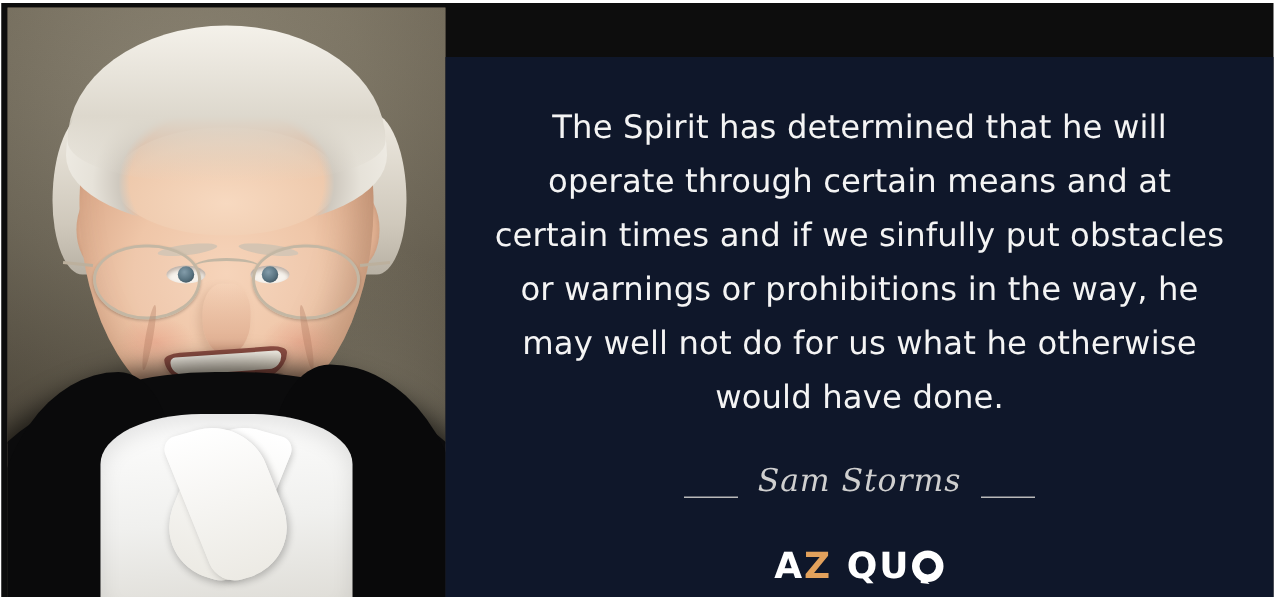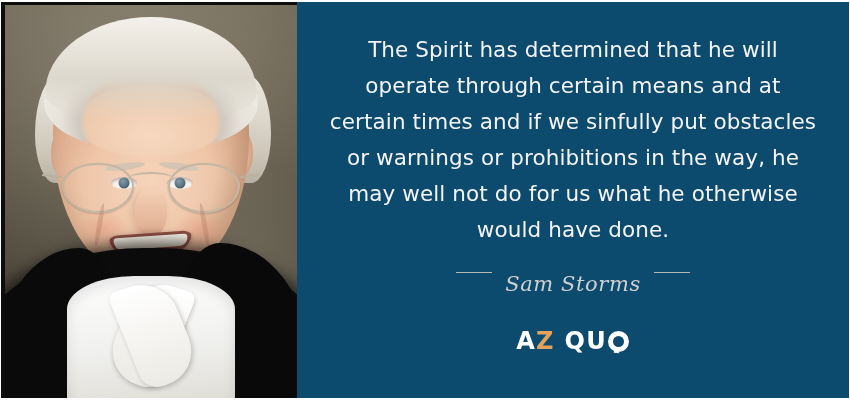--- a/index.html
+++ b/index.html
@@ -370,44 +370,45 @@
     width: 72px;
     height: 24px;
     background: radial-gradient(ellipse at 50% 10%, rgba(195,140,112,0.32) 0%, rgba(195,140,112,0) 72%);
     border-radius: 50%;
   }
 
   
   #quote-pane {
     flex: 1 1 auto;
     position: relative;
-    background: #0c4a6e;
+    background: #0f172a;
     display: flex;
     flex-direction: column;
     align-items: center;
     padding: 30px 24px 0 24px;
     box-sizing: border-box;
+    margin-top: 36px;
   }
 
   #quote-text {
     width: 100%;
     max-width: 488px;
     margin: 0;
     color: #f4f4f4;
     font-family: "DejaVu Sans", "Liberation Sans", sans-serif;
     font-size: 21.5px;
     line-height: 36px;
     font-weight: 400;
     text-align: center;
     letter-spacing: 0.1px;
   }
 
   #attribution {
     display: flex;
-    align-items: flex-start;
+    align-items: flex-end;
     justify-content: center;
     gap: 13px;
     margin-top: 24px;
     width: 100%;
   }
   .attr-rule {
     width: 36px;
     height: 1px;
     background: #b9b9b9;
     flex: 0 0 36px;

